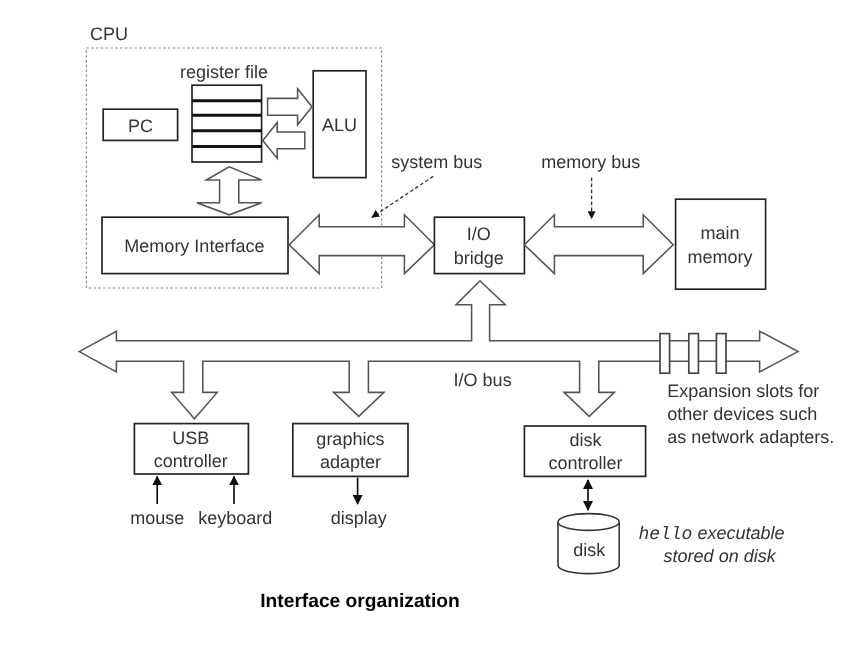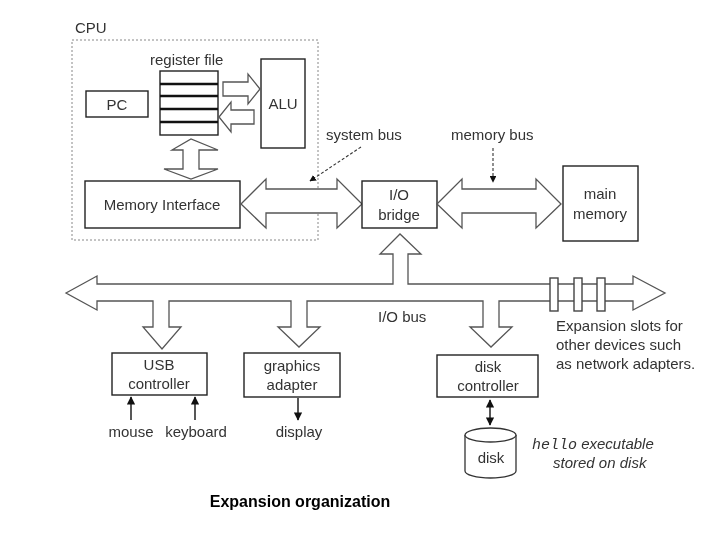--- a/index.html
+++ b/index.html
@@ -115,13 +115,13 @@
     <ellipse cx="490.5" cy="435" rx="25.5" ry="7" fill="#fff" stroke="#333" stroke-width="1.3"></ellipse>
   </g>
   <text class="lbl" x="491" y="463" text-anchor="middle">disk</text>
 
   <text x="532" y="449">
     <tspan class="mono">hello</tspan><tspan class="ital"> executable</tspan>
   </text>
   <text class="ital" x="553" y="468">stored on disk</text>
 </svg>
 
-<div class="caption">Expansion organization</div>
+<div class="caption">Interface organization</div>
 
 </body></html>

